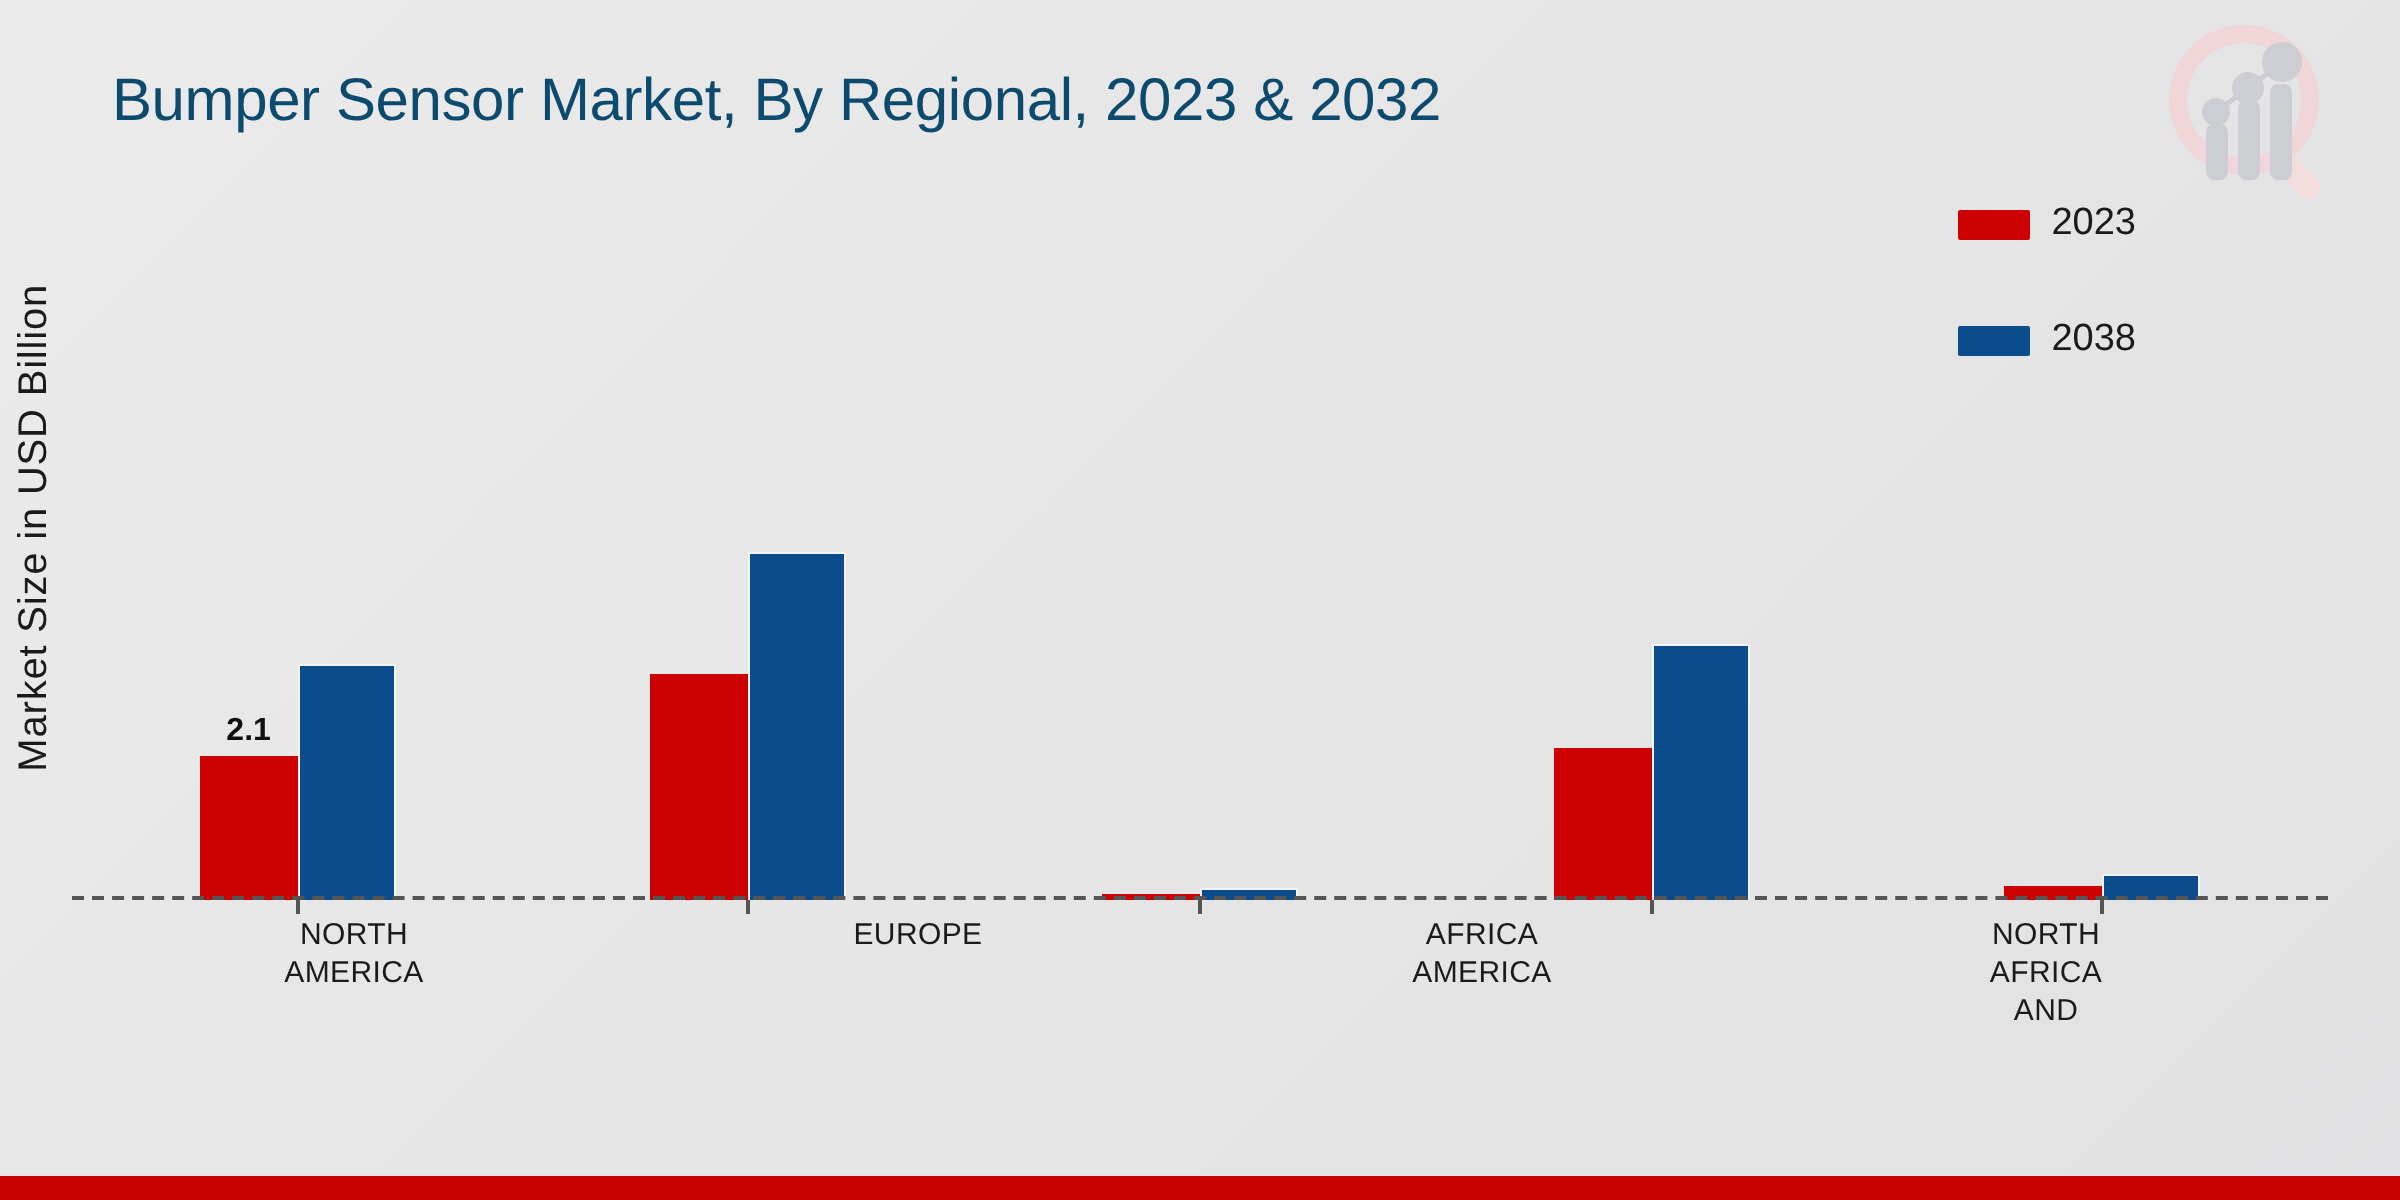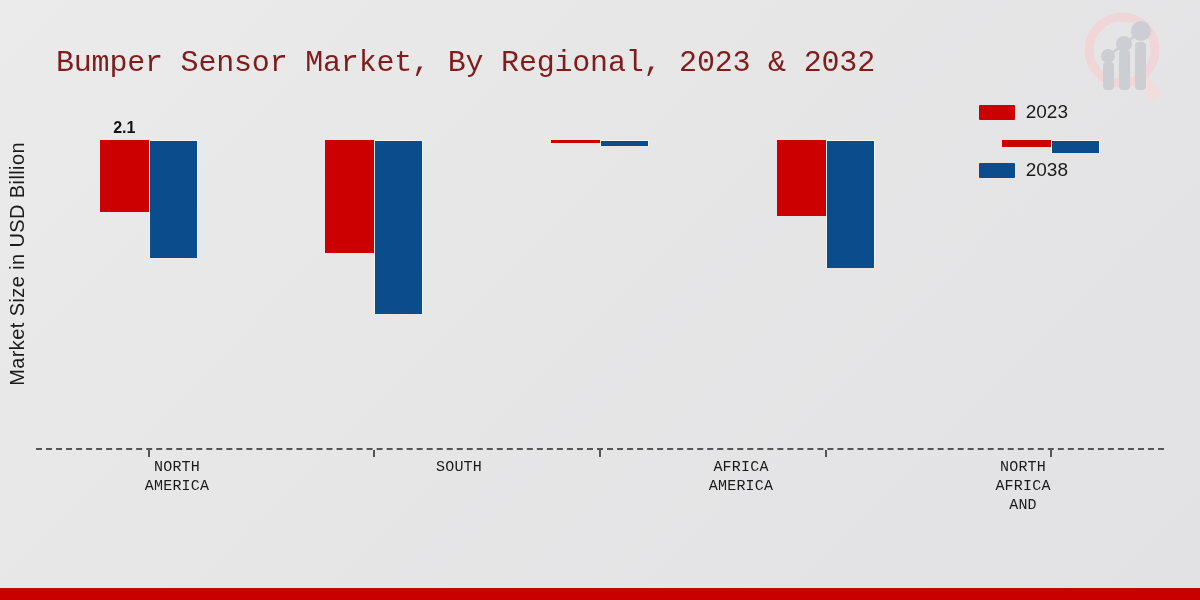--- a/index.html
+++ b/index.html
@@ -18,27 +18,26 @@
 
   #chart-root {
     position: absolute;
     inset: 0;
   }
 
   
   .chart-title {
     position: absolute;
     left: 56px;
-    top: 46px;
+    top: 34px;
     font-size: 30px;
     font-weight: 400;
-    color: #7f1d1d;
+    color: #0c4a6e;
     letter-spacing: -0.2px;
     white-space: nowrap;
-    font-family: Liberation Mono, monospace;
   }
 
   
   .watermark {
     position: absolute;
     right: 20px;
     top: 6px;
     width: 110px;
     height: 104px;
     opacity: 0.95;
@@ -121,20 +120,21 @@
     position: relative;
     height: 100%;
   }
 
   .bars {
     position: absolute;
     bottom: 0;
     left: 50%;
     transform: translateX(-50%);
     display: flex;
+    align-items: flex-end;
     height: 100%;
   }
 
   .bar {
     width: 49px;
     position: relative;
   }
   .bar.series-2023 { background: #cc0000; }
   .bar.series-2032 {
     background: #0a4c8c;
@@ -173,21 +173,20 @@
     width: 1128px;
     display: flex;
   }
   .cat-label {
     flex: 1 1 0;
     text-align: center;
     font-size: 15px;
     line-height: 19px;
     color: #1b1b1b;
     letter-spacing: 0.2px;
-    font-family: Liberation Mono, monospace;
   }
   .cat-label div { display: block; }
 
   
   .bottom-strip {
     position: absolute;
     left: 0;
     right: 0;
     bottom: 0;
     height: 12px;
@@ -283,21 +282,21 @@
     </div>
     <div class="baseline"></div>
   </div>
 
   <div class="cat-labels">
     <div class="cat-label">
       <div>NORTH</div>
       <div>AMERICA</div>
     </div>
     <div class="cat-label">
-      <div>SOUTH</div>
+      <div>EUROPE</div>
     </div>
     <div class="cat-label">
       <div>AFRICA</div>
       <div>AMERICA</div>
     </div>
     <div class="cat-label">
       <div>NORTH</div>
       <div>AFRICA</div>
       <div>AND</div>
     </div>

